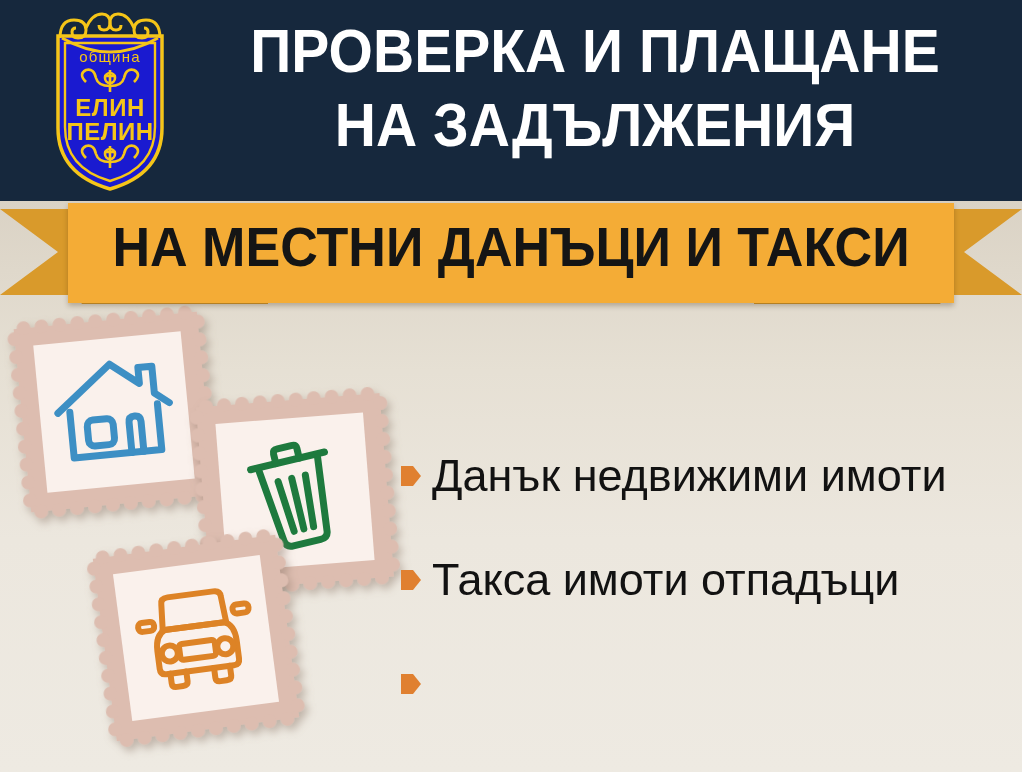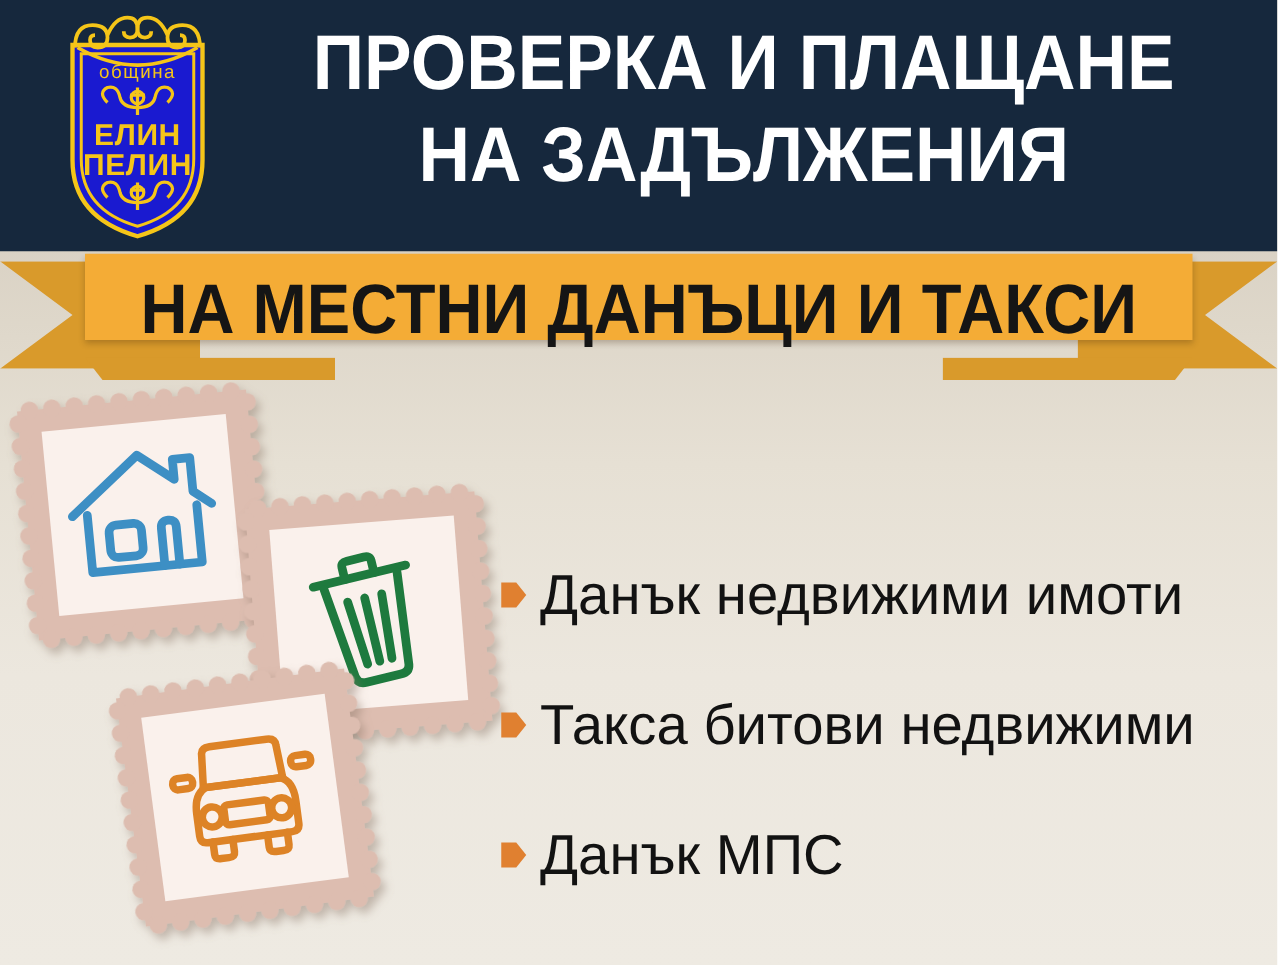--- a/index.html
+++ b/index.html
@@ -83,21 +83,21 @@
     height: 18px;
     background: #d99a2b;
   }
   .ribbon-fold.left  { left: 68px;  clip-path: polygon(0 0, 200px 0, 200px 18px, 14px 18px); }
   .ribbon-fold.right { right: 68px; clip-path: polygon(0 0, 200px 0, 186px 18px, 0 18px); }
   .ribbon-main {
     position: absolute;
     left: 68px;
     top: 3px;
     width: 886px;
-    height: 69px;
+    height: 100px;
     background: #f4ac36;
     box-shadow: 0 3px 5px rgba(60,40,10,0.28);
   }
   .ribbon-text {
     position: absolute;
     left: 0; top: 0;
     width: 886px;
     height: 88px;
     line-height: 88px;
     text-align: center;
@@ -405,27 +405,26 @@
       </span>
       <span class="item-label">Данък недвижими имоти</span>
     </div>
 
     <div class="list-item">
       <span class="bullet">
         <svg viewBox="0 0 22 26" xmlns="http://www.w3.org/2000/svg" aria-hidden="true">
           <path d="M1 3 L13 3 L21 13 L13 23 L1 23 Z" fill="#E08030"></path>
         </svg>
       </span>
-      <span class="item-label">Такса битови недвижими</span>
+      <span class="item-label">Такса имоти отпадъци</span>
     </div>
 
     <div class="list-item">
       <span class="bullet">
         <svg viewBox="0 0 22 26" xmlns="http://www.w3.org/2000/svg" aria-hidden="true">
           <path d="M1 3 L13 3 L21 13 L13 23 L1 23 Z" fill="#E08030"></path>
         </svg>
       </span>
-      <span class="item-label">Данък МПС</span>
     </div>
 
   </div>
 
 </div>
 
 </body></html>

